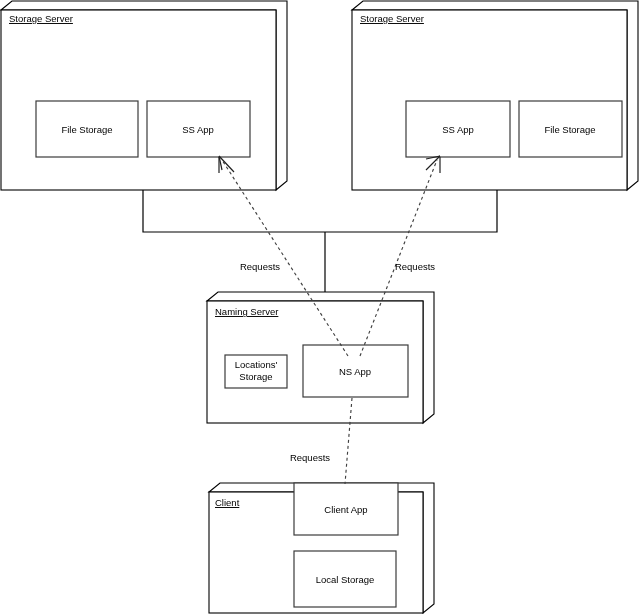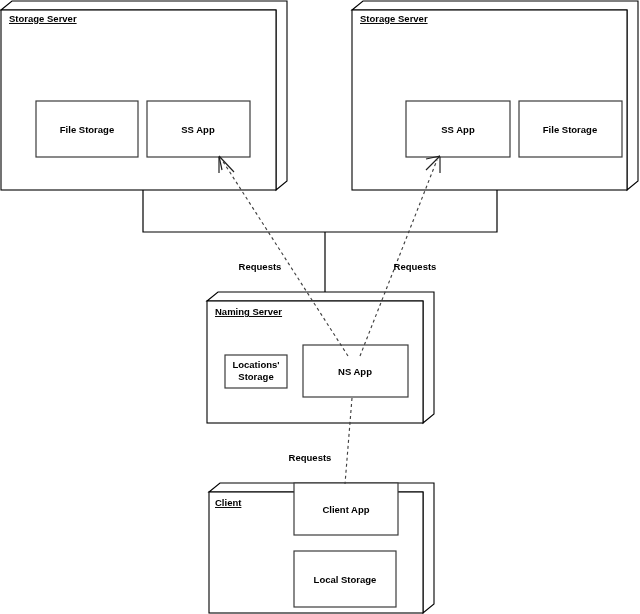--- a/index.html
+++ b/index.html
@@ -11,21 +11,20 @@
   body {
     width: 640px;
     height: 614px;
     font-family: "Liberation Sans", sans-serif;
     overflow: hidden;
   }
   #diagram-root {
     position: relative;
     width: 640px;
     height: 614px;
-    font-weight: bold;
   }
   svg#deployment-diagram {
     display: block;
     width: 640px;
     height: 614px;
   }
   .node-face {
     fill: #ffffff;
     stroke: #000000;
     stroke-width: 1.1;

